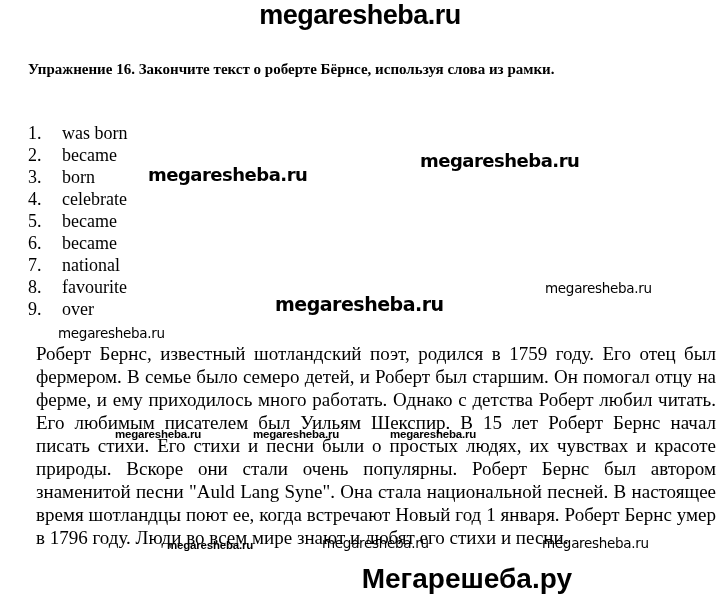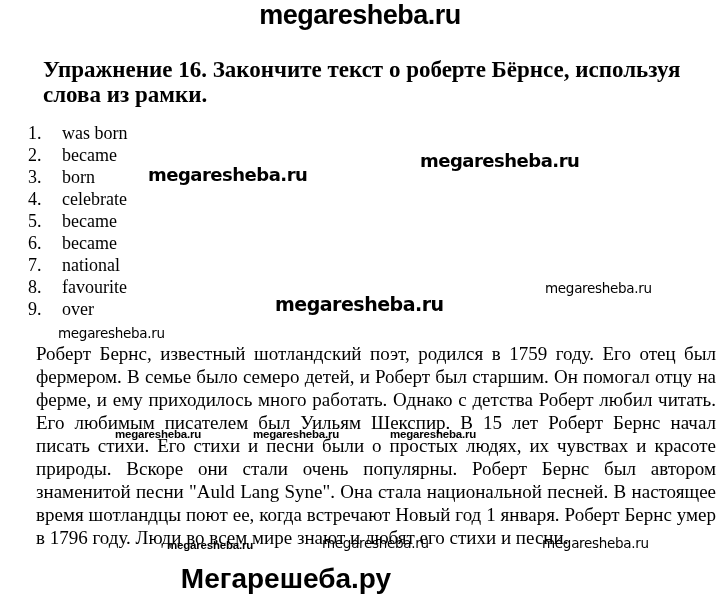--- a/index.html
+++ b/index.html
@@ -24,34 +24,34 @@
     font-family: "Liberation Sans", sans-serif;
     font-weight: bold;
     font-size: 27px;
     letter-spacing: -0.5px;
   }
   .footer-brand {
     position: absolute;
     top: 563px;
     left: 0;
     width: 572px;
-    text-align: center;
+    text-align: right;
     font-family: "Liberation Sans", sans-serif;
     font-weight: bold;
     font-size: 28px;
   }
   
   .exercise-title {
     position: absolute;
-    left: 43px;
+    left: 28px;
     top: 57px;
     width: 655px;
     font-family: "Liberation Serif", serif;
     font-weight: bold;
-    font-size: 23px;
+    font-size: 15px;
     line-height: 25px;
   }
   
   .word-list {
     position: absolute;
     left: 28px;
     top: 122px;
     font-family: "Liberation Serif", serif;
     font-size: 18px;
   }

